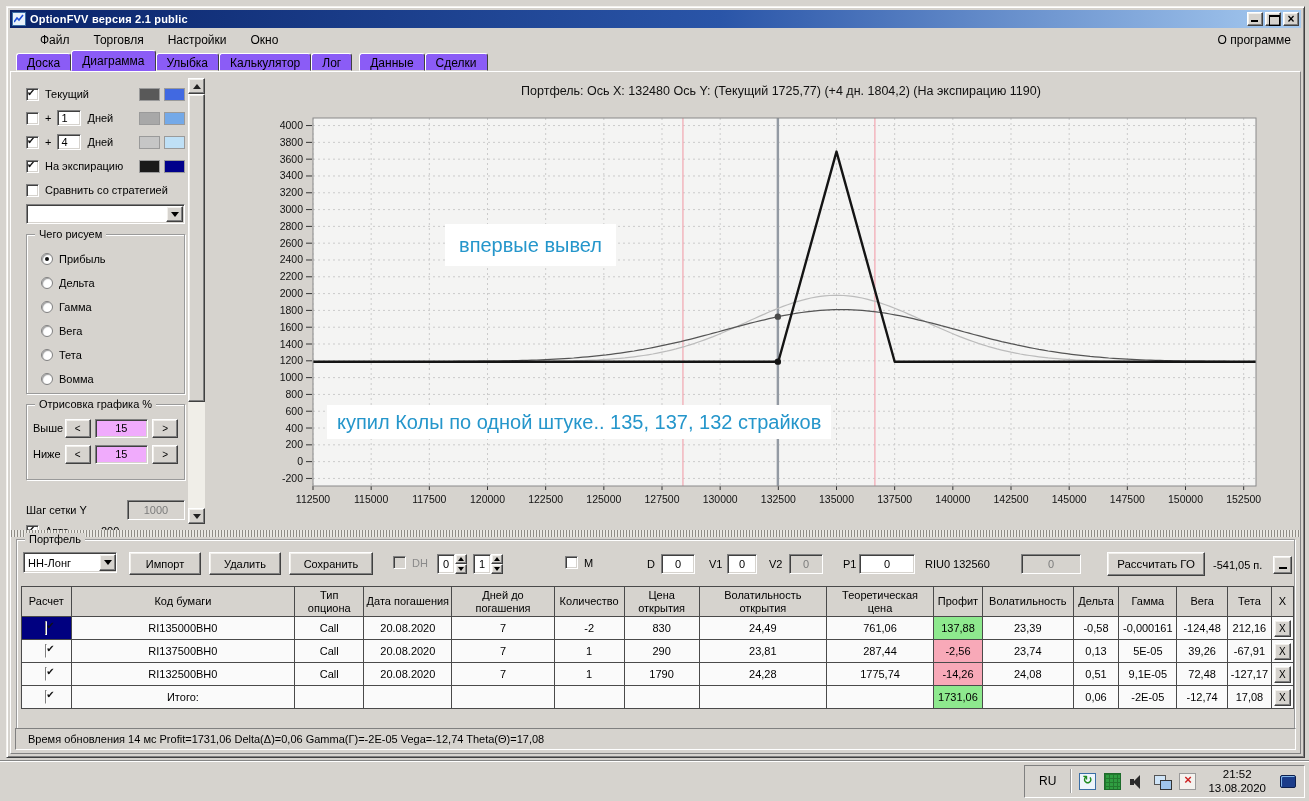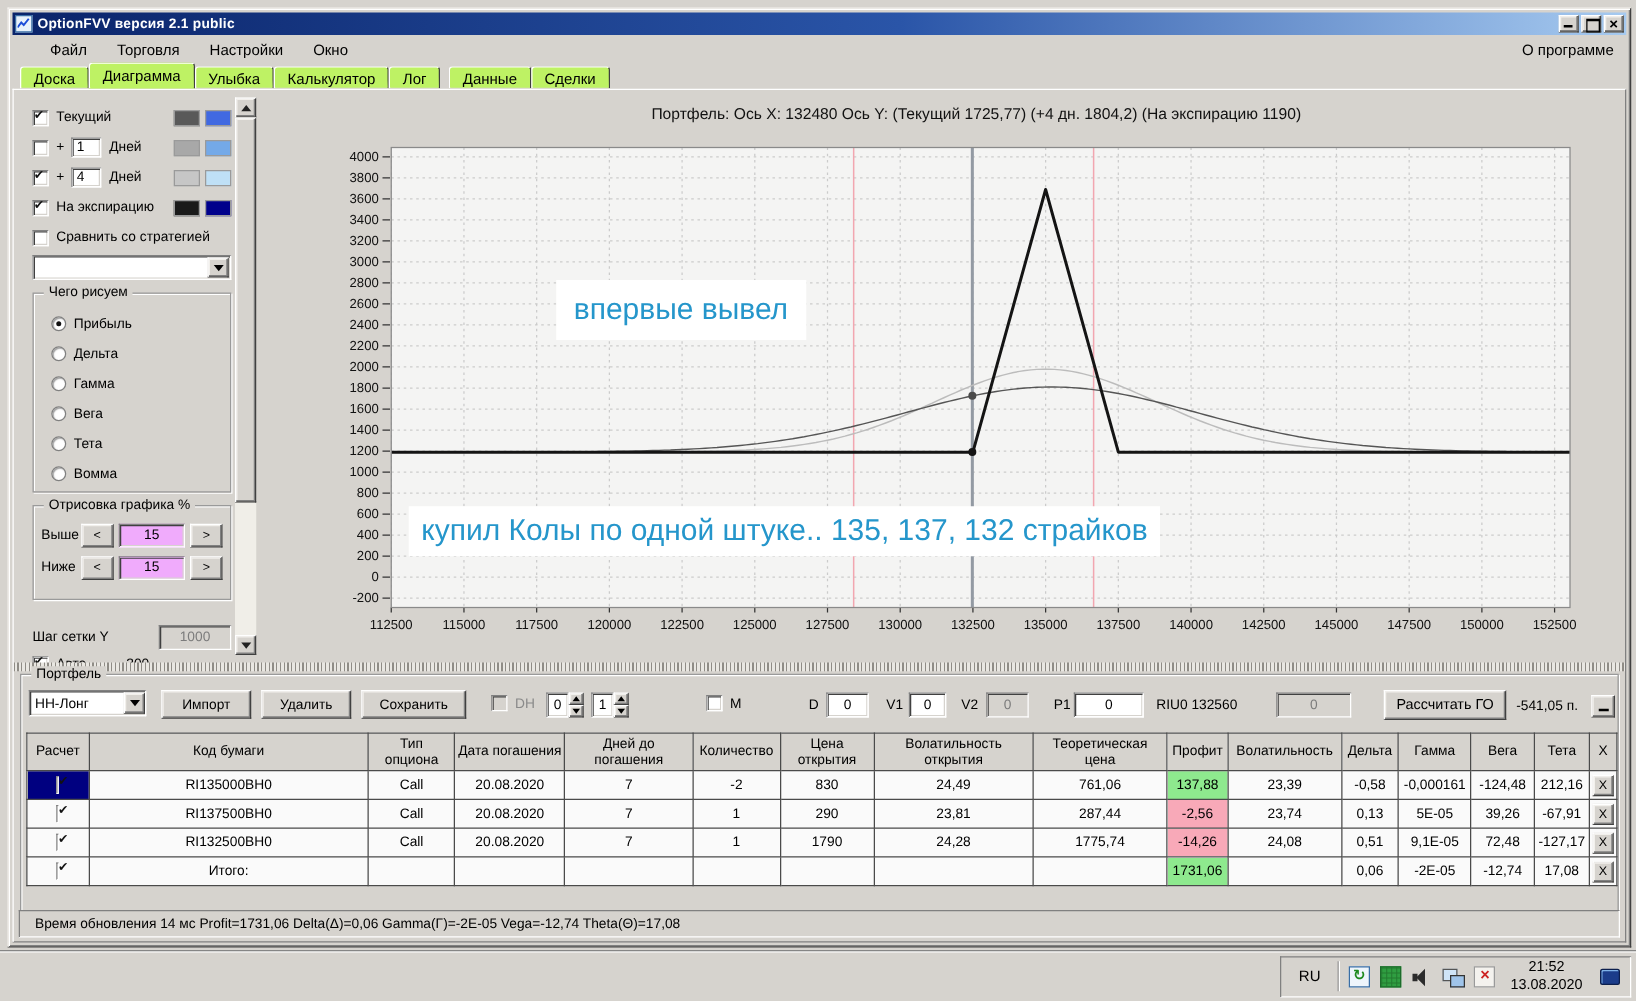--- a/index.html
+++ b/index.html
@@ -33,21 +33,21 @@
                       border:1px solid #000; border-top-width:2px; }
   .glyph-close::after { content:"×"; position:absolute; left:0; right:0; top:-1px; text-align:center;
                       font-weight:bold; font-size:12px; }
 
   .menubar { position:absolute; left:3px; top:22px; right:3px; height:21px; display:flex; align-items:center;
              padding-left:18px; font-size:12px; }
   .menu-item { padding:2px 12px; }
   .menu-right { margin-left:auto; padding-right:10px; font-size:12px; }
 
   .tabstrip { position:absolute; left:3px; top:43px; right:3px; height:21px; display:flex; align-items:flex-end; padding-left:6px; }
-  .tab { height:18px; margin-top:3px; padding:1px 10px 0; background:#bef264;
+  .tab { height:18px; margin-top:3px; padding:1px 10px 0; background:#8b5cf6;
          border:1px solid; border-color:#ffffff #404040 #d6d3ce #ffffff; border-radius:3px 3px 0 0;
          font-size:12px; display:flex; align-items:center; }
   .tab.active { height:21px; font-weight:normal; position:relative; z-index:3;
                 border-color:#ffffff #404040 transparent #ffffff; }
   .tab.gap { margin-left:7px; }
 
   .tabpage { position:absolute; left:3px; top:64px; right:3px; bottom:3px; background:#d6d3ce;
              border:1px solid; border-color:#ffffff #808080 #808080 #ffffff; }
 
   
@@ -89,21 +89,21 @@
   .sb-up { top:0; } .sb-down { bottom:0; }
   .sb .arrow-up { border-bottom-color:#222; border-left-width:4px; border-right-width:4px; }
   .sb .arrow-down { border-top-color:#222; }
   .sb-thumb { position:absolute; left:0; top:16px; width:17px; height:308px; }
 
   
   .chart-area { position:absolute; left:200px; top:4px; width:1095px; height:452px; }
   .chart-title { position:absolute; left:50px; top:8px; width:1040px; text-align:center; font-size:12.5px; color:#111; }
   .chart-svg-wrap { position:absolute; left:50px; top:36px; width:1040px; height:404px; }
   svg text { font-family:"Liberation Sans", sans-serif; }
-  .anno { position:absolute; background:#ffffff; color:#2596cb; font-size:24px; line-height:1.5;
+  .anno { position:absolute; background:#ffffff; color:#2596cb; font-size:20px; line-height:1.5;
           padding:6px 14px; white-space:nowrap; }
   .anno1 { left:184px; top:112px; }
   .anno2 { left:66px; top:293px; padding:2px 10px; }
 
   
   .splitter { position:absolute; left:0; right:0; top:458px; height:7px;
               background-image:repeating-linear-gradient(90deg,#8f8c86 0 1px,#e9e7e2 1px 3px); }
 
   
   .portfolio { position:absolute; left:5px; right:5px; top:467px; height:197px; padding-top:2px; }

